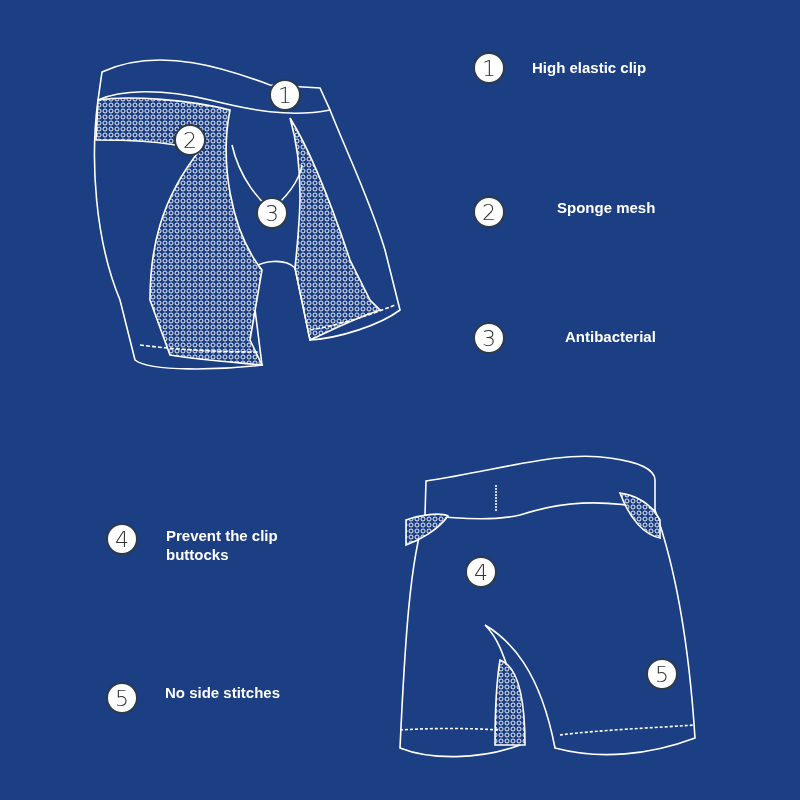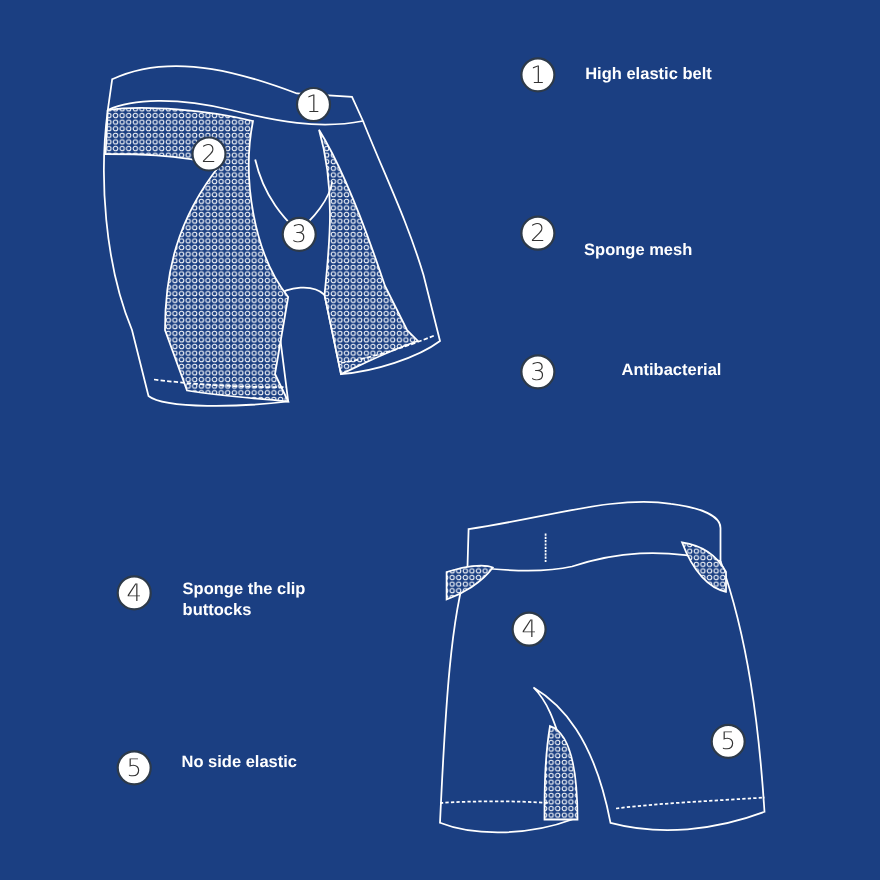--- a/index.html
+++ b/index.html
@@ -44,26 +44,26 @@
   </g>
 </svg>
 
 <div class="badge" style="left:269px;top:79px;">1</div>
 <div class="badge" style="left:174px;top:124px;">2</div>
 <div class="badge" style="left:256px;top:197px;">3</div>
 <div class="badge" style="left:465px;top:556px;">4</div>
 <div class="badge" style="left:646px;top:658px;">5</div>
 
 <div class="badge" style="left:473px;top:52px;">1</div>
-<div class="label" style="left:532px;top:58px;">High elastic belt</div>
+<div class="label" style="left:532px;top:58px;">High elastic clip</div>
 
 <div class="badge" style="left:473px;top:196px;">2</div>
-<div class="label" style="left:531px;top:198px;margin-top:20px;">Sponge mesh</div>
+<div class="label" style="left:557px;top:198px;">Sponge mesh</div>
 
 <div class="badge" style="left:473px;top:322px;">3</div>
 <div class="label" style="left:565px;top:327px;">Antibacterial</div>
 
 <div class="badge" style="left:106px;top:523px;">4</div>
-<div class="label" style="left:166px;top:526px;white-space:pre-line;">Sponge the clip
+<div class="label" style="left:166px;top:526px;white-space:pre-line;">Prevent the clip
 buttocks</div>
 
 <div class="badge" style="left:106px;top:682px;">5</div>
-<div class="label" style="left:165px;top:683px;">No side elastic</div>
+<div class="label" style="left:165px;top:683px;">No side stitches</div>
 
 </body></html>

